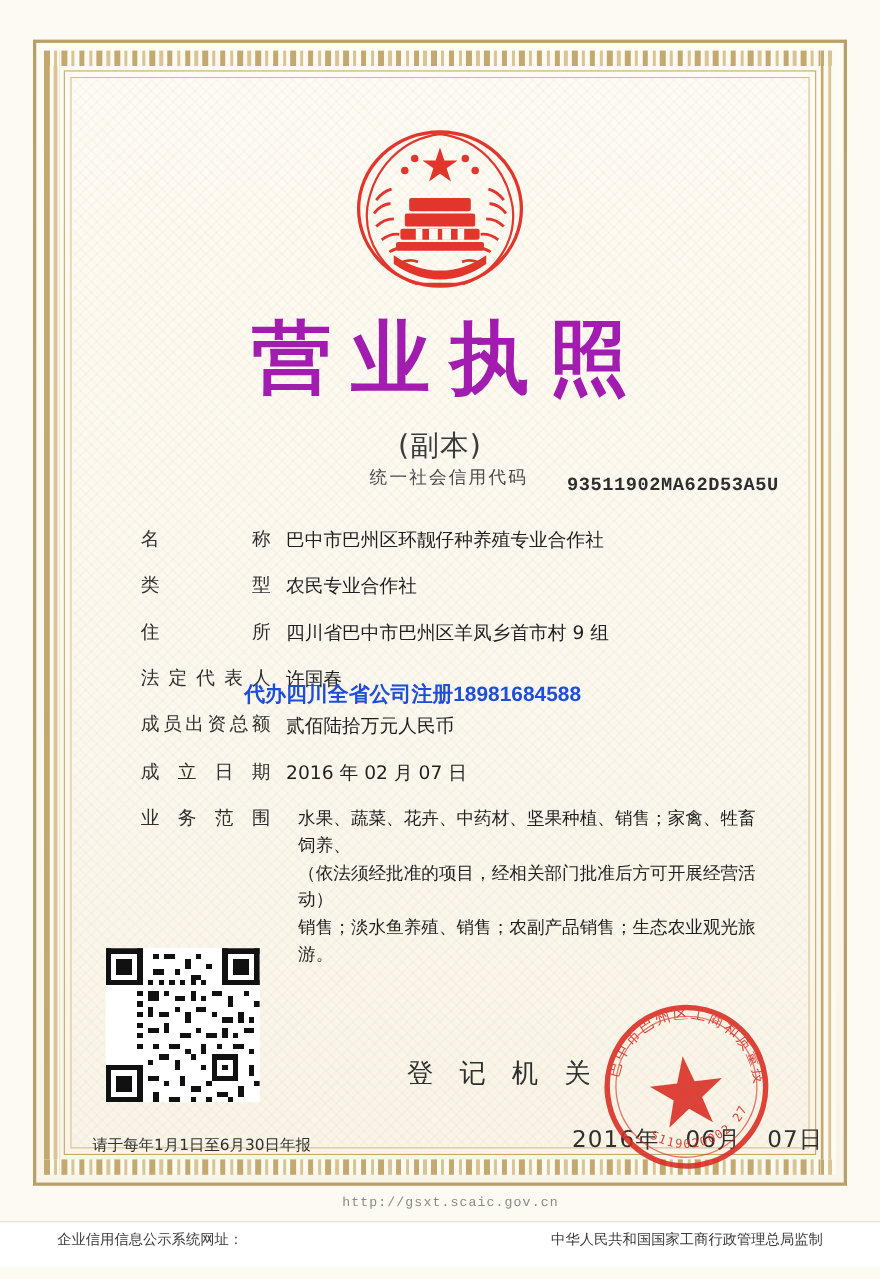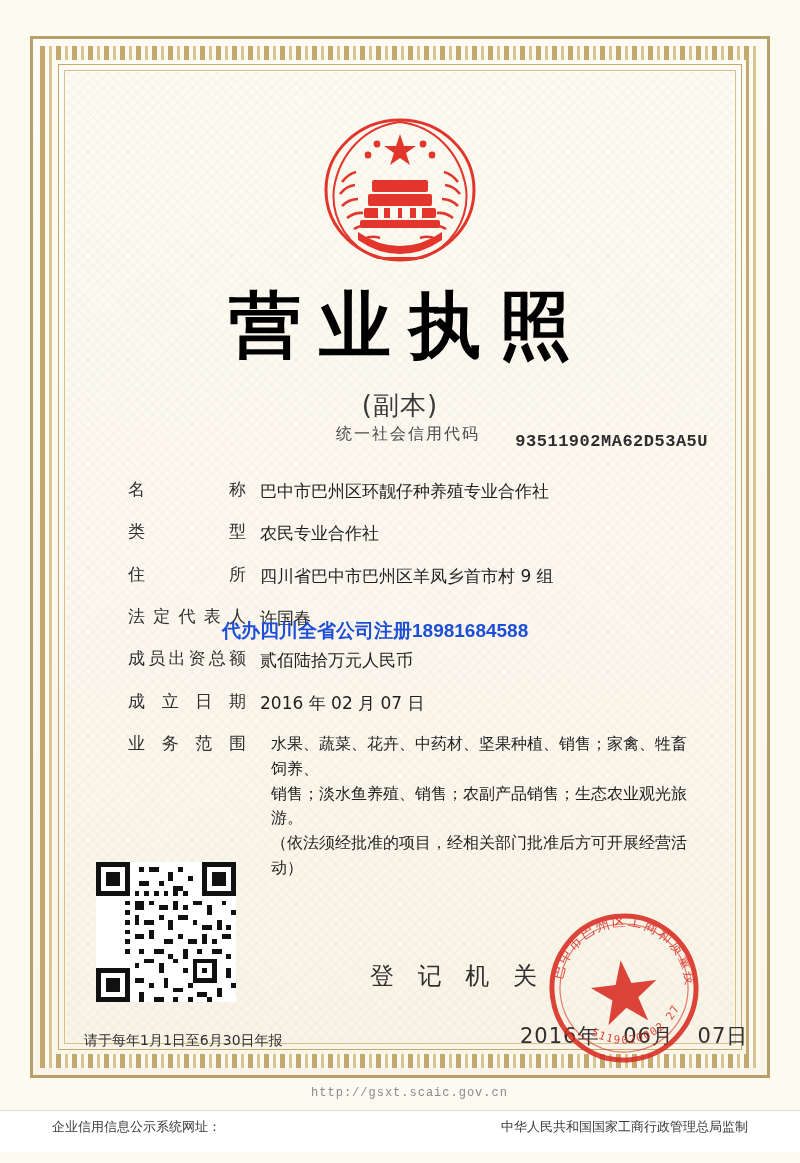--- a/index.html
+++ b/index.html
@@ -94,21 +94,21 @@
   .title {
     position: absolute;
     left: 0; right: 0;
     top: 278px;
     text-align: center;
     font-family: "DejaVu Sans", sans-serif;
     font-size: 72px;
     font-weight: bold;
     letter-spacing: 18px;
     text-indent: 18px;
-    color: #000000;
+    color: #a21caf;
   }
   .subtitle {
     position: absolute;
     left: 0; right: 0;
     top: 388px;
     text-align: center;
     font-family: "DejaVu Sans", sans-serif;
     font-size: 26px;
     color: #3a3a3a;
     letter-spacing: 1px;
@@ -399,22 +399,22 @@
 
     <div class="row">
       <div class="label spread">
         <span>业</span>
         <span>务</span>
         <span>范</span>
         <span>围</span>
       </div>
       <div class="value small">
         <span class="ln">水果、蔬菜、花卉、中药材、坚果种植、销售；家禽、牲畜饲养、</span>
+        <span class="ln">（依法须经批准的项目，经相关部门批准后方可开展经营活动）</span>
         <span class="ln">销售；淡水鱼养殖、销售；农副产品销售；生态农业观光旅游。</span>
-        <span class="ln">（依法须经批准的项目，经相关部门批准后方可开展经营活动）</span>
       </div>
     </div>
   </div>
 
   <div class="ad-text">代办四川全省公司注册18981684588</div>
 
   <div class="qr">
     <svg viewBox="0 0 29 29" width="140" height="140" shape-rendering="crispEdges">
       <rect width="29" height="29" fill="#ffffff"></rect>
       <g fill="#111111">

